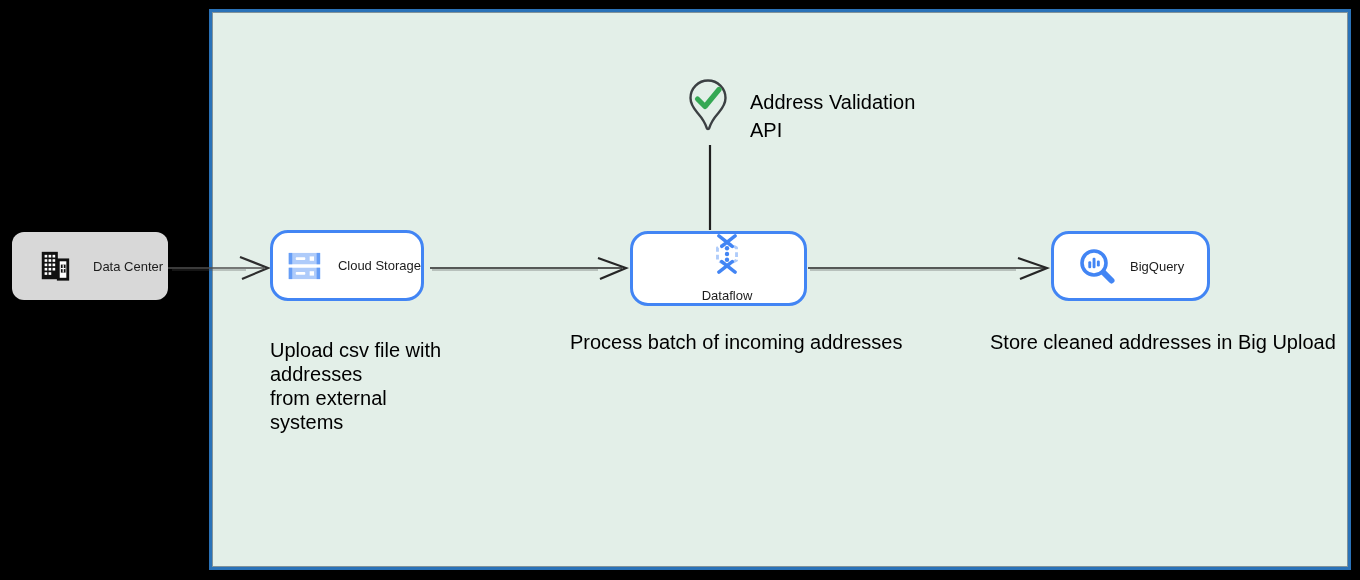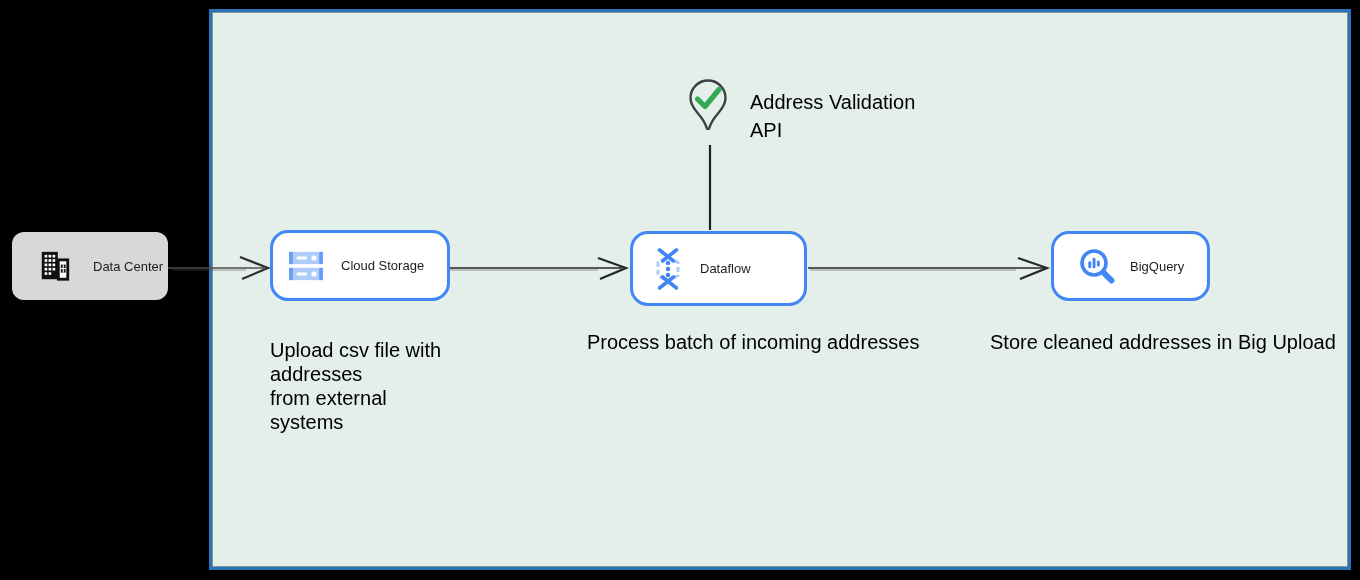--- a/index.html
+++ b/index.html
@@ -35,22 +35,22 @@
     white-space: nowrap;
   }
   .node-data-center {
     left: 12px; top: 232px; width: 156px; height: 68px;
     background: #d8d8d8;
     border: none;
     border-radius: 12px;
     padding-left: 26px;
     gap: 21px;
   }
-  .node-cloud-storage { left: 270px; top: 230px; width: 180px; height: 71px; padding-left: 14px; gap: 16px; }
-  .node-dataflow     { left: 630px; top: 231px; width: 177px; height: 75px; padding-left: 17px; gap: 14px; }
+  .node-cloud-storage { left: 270px; top: 230px; width: 154px; height: 71px; padding-left: 14px; gap: 16px; }
+  .node-dataflow     { left: 630px; top: 231px; width: 177px; height: 75px; padding-left: 17px; gap: 14px; flex-direction: column; }
   .node-bigquery     { left: 1051px; top: 231px; width: 159px; height: 70px; padding-left: 24px; gap: 14px; }
 
   .edges-layer {
     position: absolute;
     left: 0; top: 0; width: 1360px; height: 580px;
     pointer-events: none;
   }
   .pin {
     position: absolute;
     left: 686px; top: 78px;
@@ -58,21 +58,21 @@
   }
   .caption {
     position: absolute;
     font-size: 20px;
     line-height: 24px;
     color: #000;
     white-space: pre-line;
   }
   .caption-marker  { left: 750px; top: 88px;  line-height: 28px; }
   .caption-upload  { left: 270px; top: 338px; }
-  .caption-process { left: 587px; top: 330px; white-space: nowrap; }
+  .caption-process { left: 570px; top: 330px; white-space: nowrap; }
   .caption-store   { left: 990px; top: 330px; white-space: nowrap; }
 </style>
 </head>
 <body>
 
 <div class="canvas"></div>
 
 <svg class="edges-layer" viewBox="0 0 1360 580" xmlns="http://www.w3.org/2000/svg">
 
   <g>

